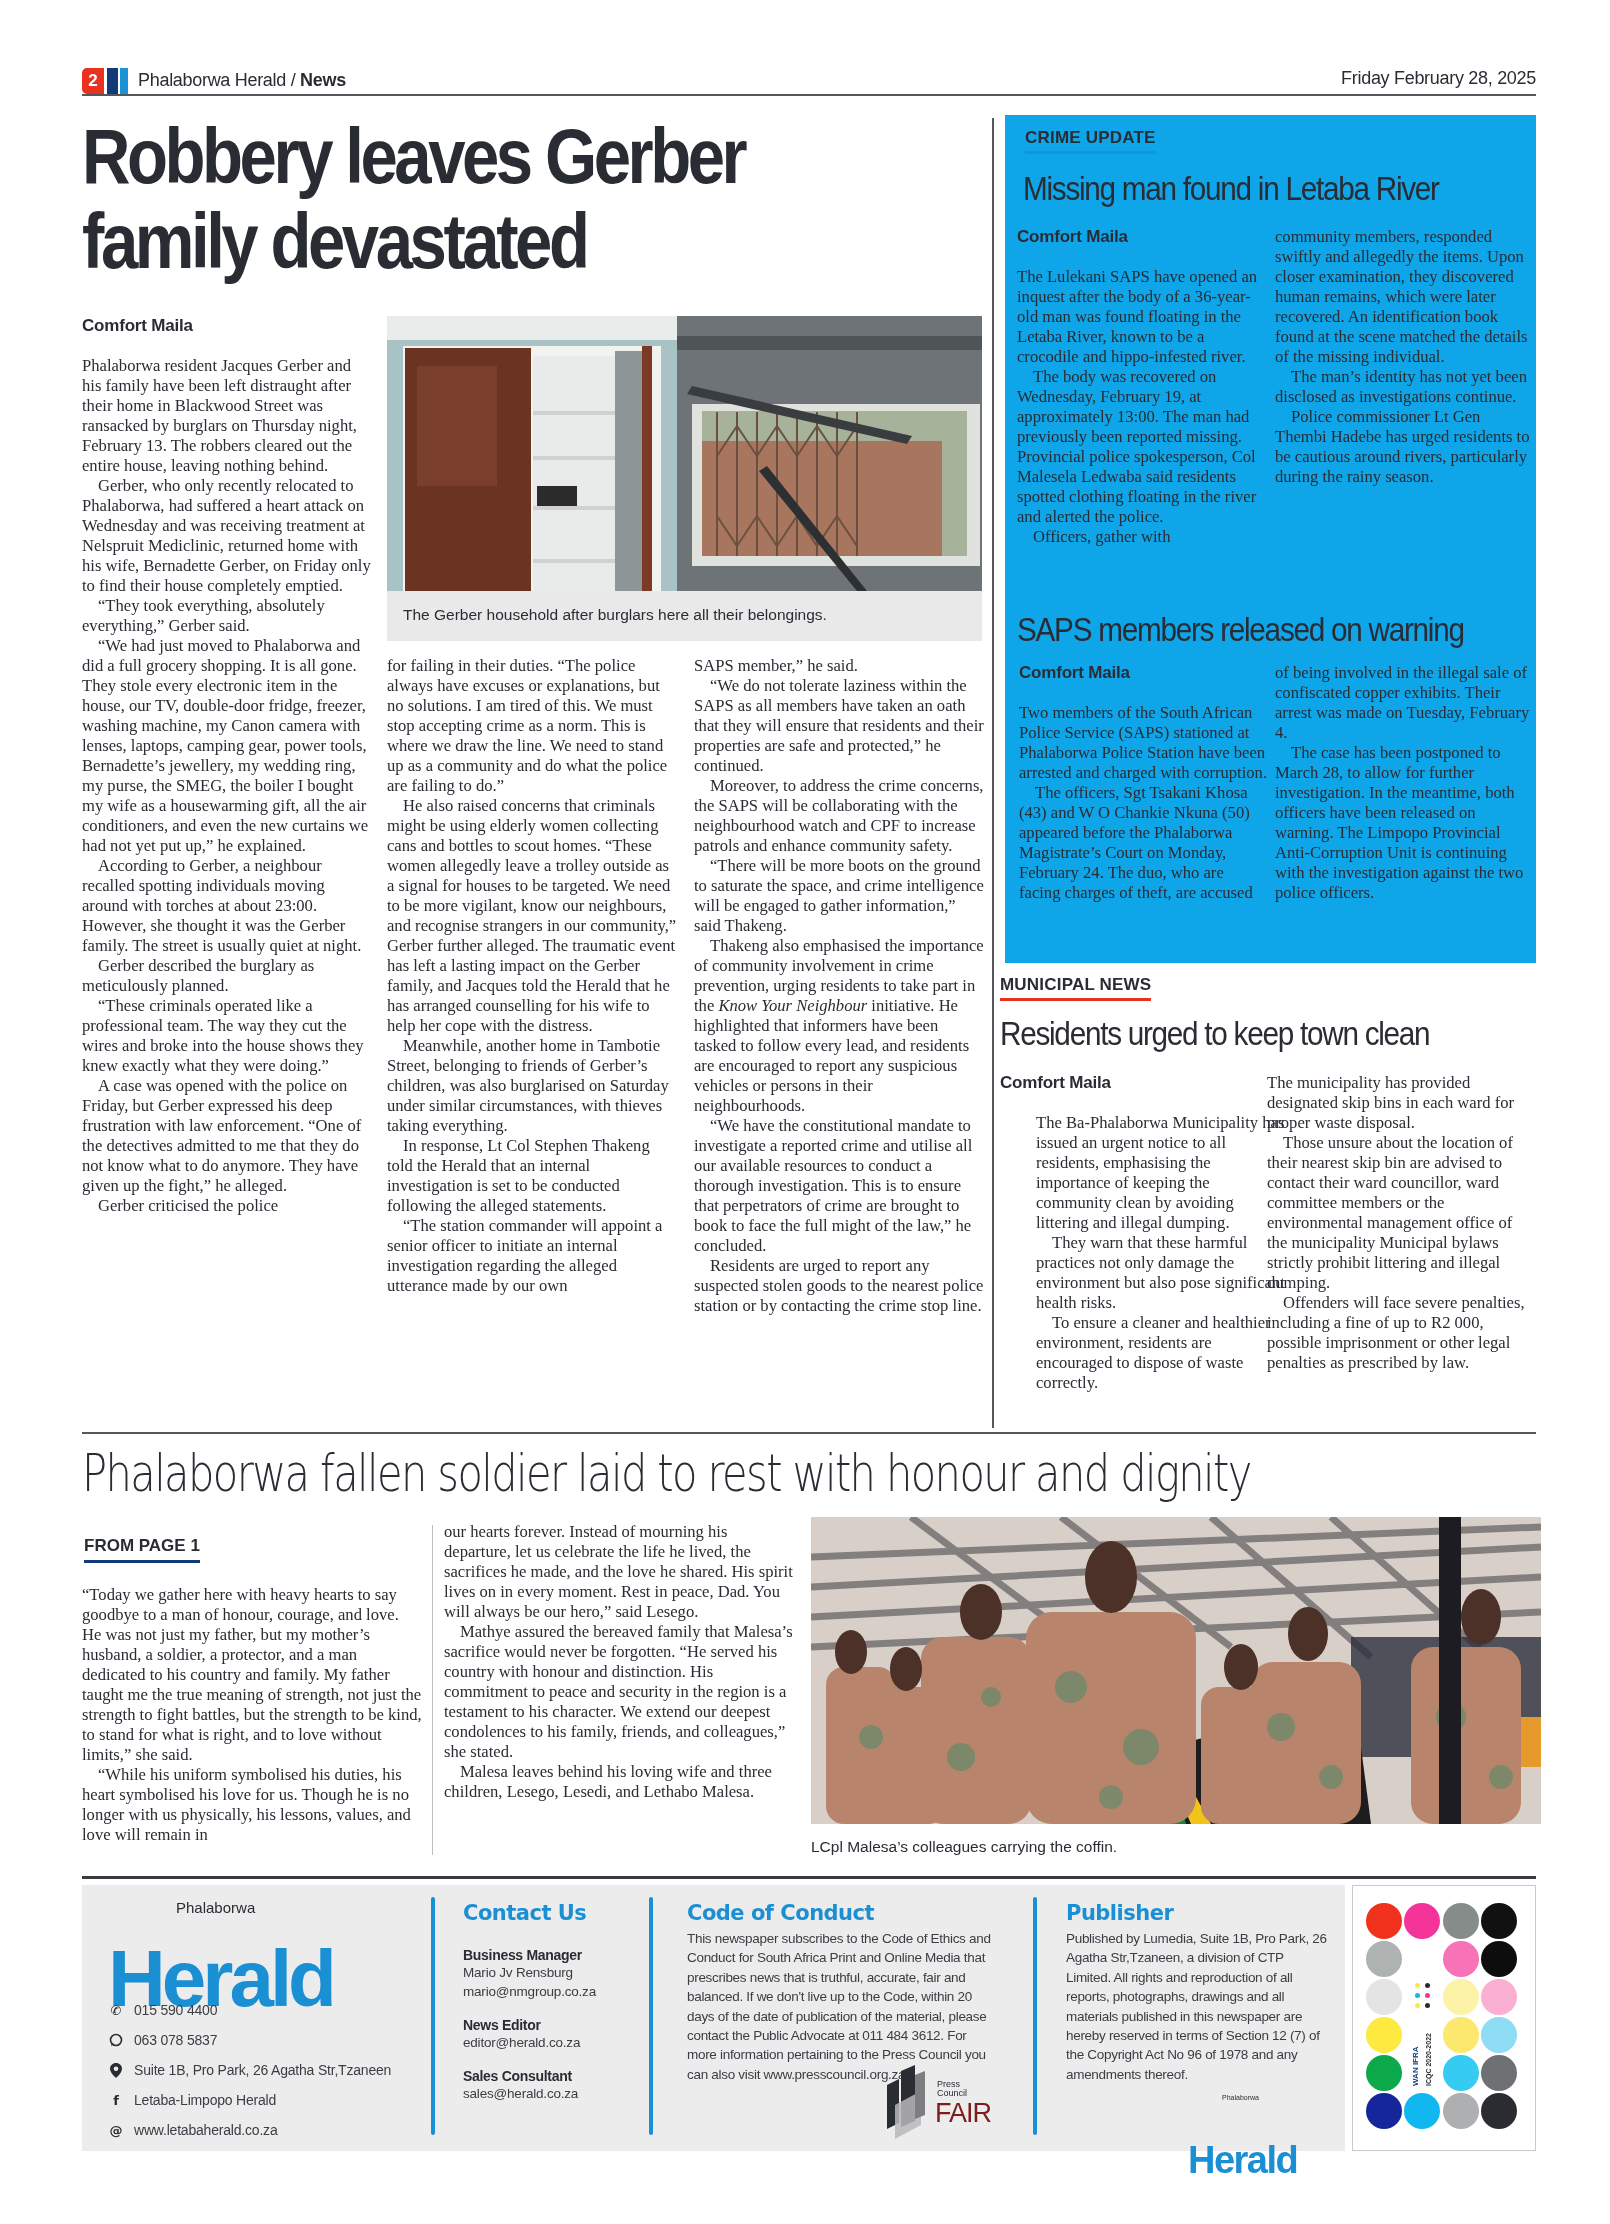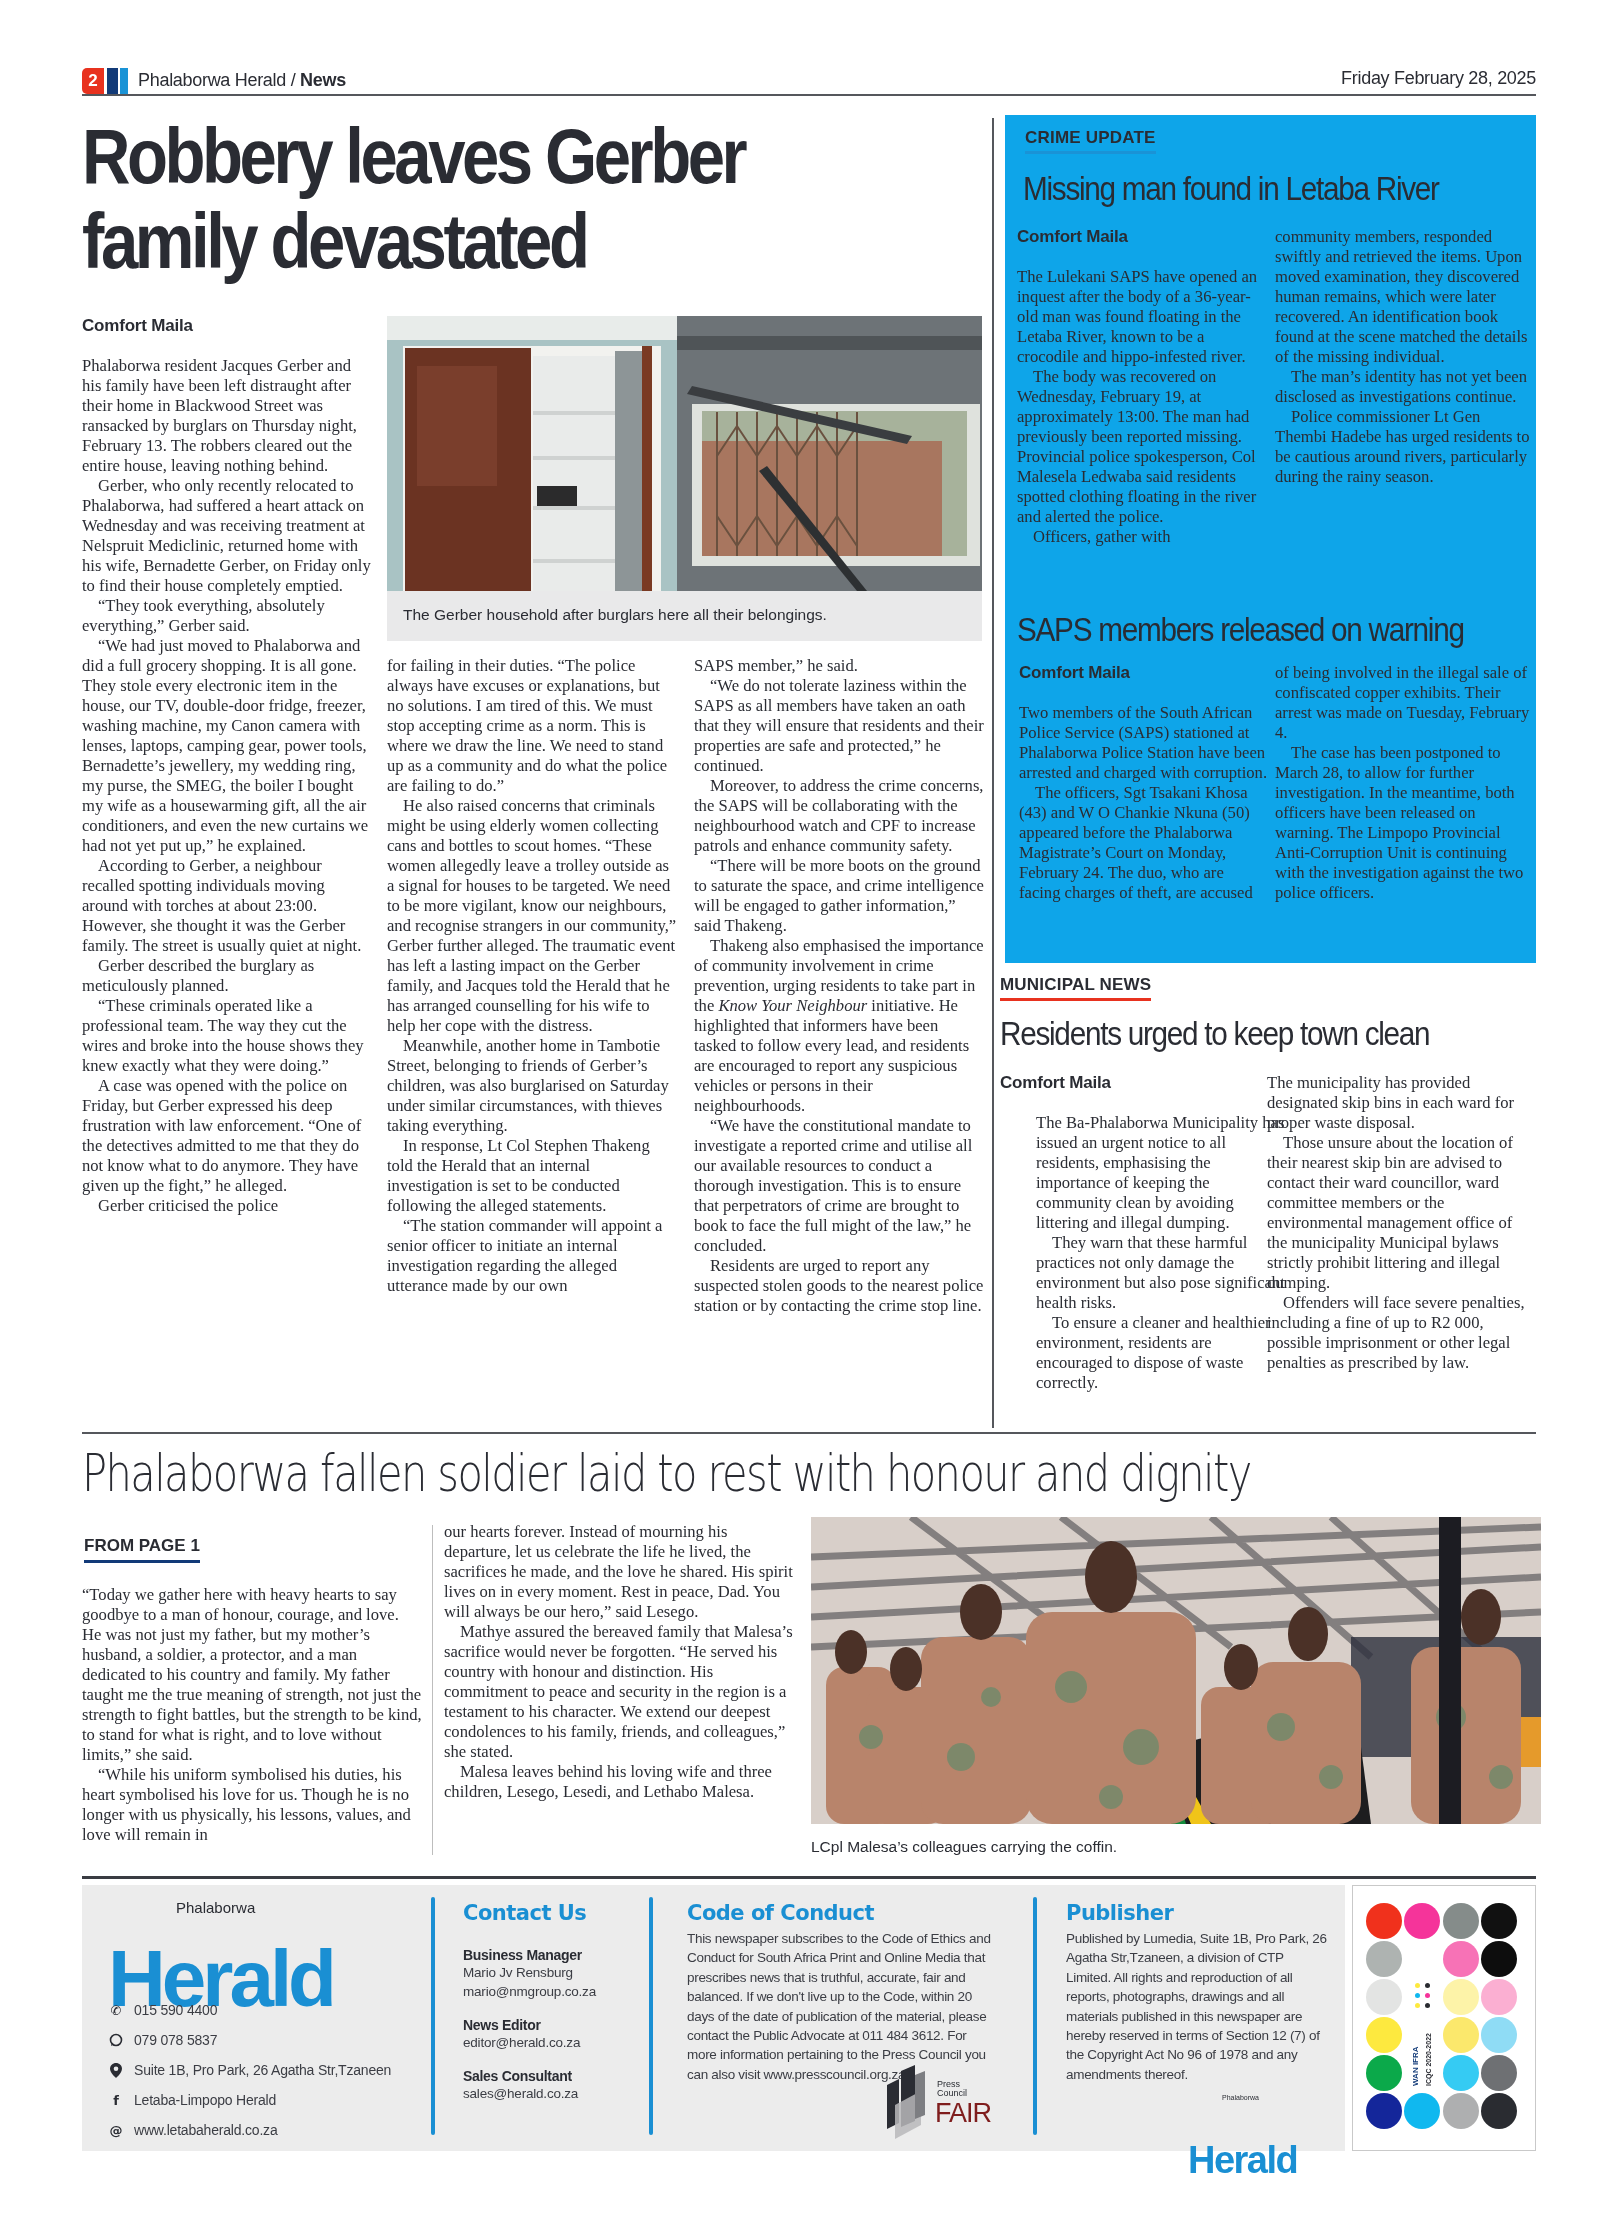--- a/index.html
+++ b/index.html
@@ -179,21 +179,21 @@
 <div class="sidebar">
   <div class="tag tag-blue crime-tag">CRIME UPDATE</div>
   <div class="side-head crime-head">Missing man found in Letaba River</div>
   <div class="byline crime-byline">Comfort Maila</div>
   <div class="body-text crime-col1">
     <p>The Lulekani SAPS have opened an inquest after the body of a 36-year-old man was found floating in the Letaba River, known to be a crocodile and hippo-infested river.</p>
     <p>The body was recovered on Wednesday, February 19, at approximately 13:00. The man had previously been reported missing. Provincial police spokesperson, Col Malesela Ledwaba said residents spotted clothing floating in the river and alerted the police.</p>
     <p>Officers, gather with</p>
   </div>
   <div class="body-text crime-col2">
-    <p class="cont">community members, responded swiftly and retrieved the items. Upon moved examination, they discovered human remains, which were later recovered. An identification book found at the scene matched the details of the missing individual.</p>
+    <p class="cont">community members, responded swiftly and allegedly the items. Upon closer examination, they discovered human remains, which were later recovered. An identification book found at the scene matched the details of the missing individual.</p>
     <p>The man’s identity has not yet been disclosed as investigations continue.</p>
     <p>Police commissioner Lt Gen Thembi Hadebe has urged residents to be cautious around rivers, particularly during the rainy season.</p>
   </div>
 
   <div class="side-head saps-head">SAPS members released on warning</div>
   <div class="byline saps-byline">Comfort Maila</div>
   <div class="body-text saps-col1">
     <p>Two members of the South African Police Service (SAPS) stationed at Phalaborwa Police Station have been arrested and charged with corruption.</p>
     <p>The officers, Sgt Tsakani Khosa (43) and W O Chankie Nkuna (50) appeared before the Phalaborwa Magistrate’s Court on Monday, February 24. The duo, who are facing charges of theft, are accused</p>
   </div>
@@ -291,21 +291,21 @@
       <span class="ic">✆</span>
       <span>015 590 4400</span>
     </div>
     <div class="contact-row">
       <span class="ic">
         <svg width="14" height="14" viewBox="0 0 14 14">
             <circle cx="7" cy="7" r="5.5" fill="none" stroke="#2a2c33" stroke-width="1.6"></circle>
             <path d="M2 13 L3 9.5 L5 11.5 Z" fill="#2a2c33"></path>
           </svg>
       </span>
-      <span>079 078 5837</span>
+      <span>063 078 5837</span>
     </div>
     <div class="contact-row">
       <span class="ic">
         <svg width="12" height="15" viewBox="0 0 12 15">
             <path d="M6 0 C2.7 0 0 2.6 0 5.8 C0 10 6 15 6 15 C6 15 12 10 12 5.8 C12 2.6 9.3 0 6 0 Z" fill="#2a2c33"></path>
             <circle cx="6" cy="5.8" r="2.3" fill="#ececec"></circle>
           </svg>
       </span>
       <span>Suite 1B, Pro Park, 26 Agatha Str,Tzaneen</span>
     </div>

